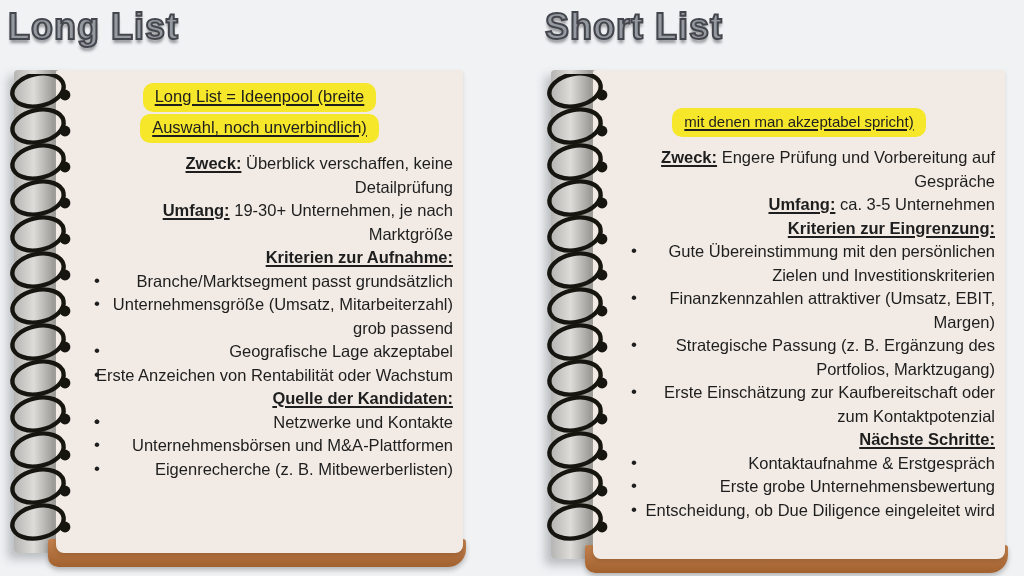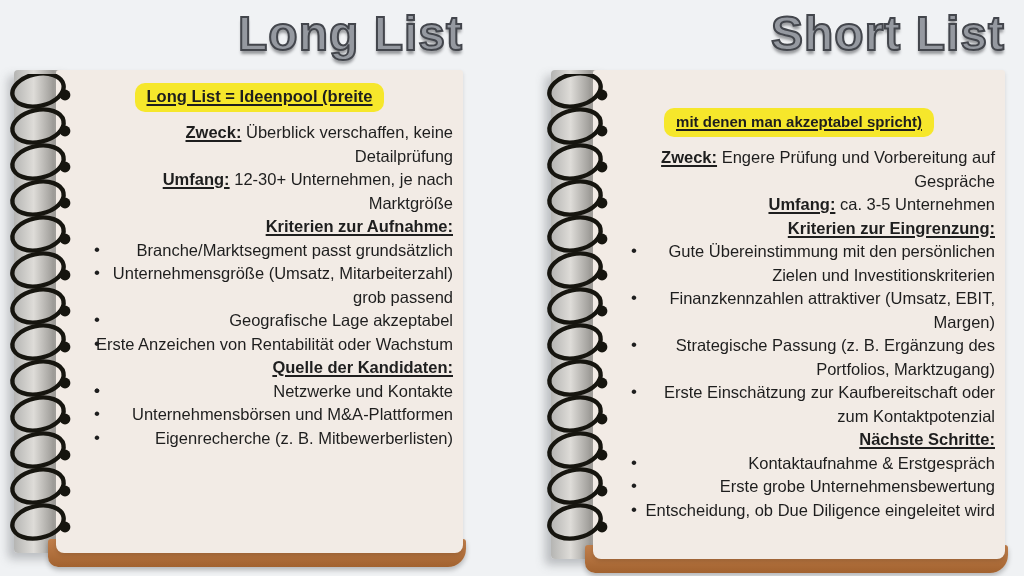--- a/index.html
+++ b/index.html
@@ -3,22 +3,22 @@
 <meta charset="utf-8">
 <style>
   html,body{margin:0;padding:0;}
   body{
     width:1024px;height:576px;position:relative;overflow:hidden;
     background:#f0f2f4;
     font-family:"Liberation Sans","DejaVu Sans",sans-serif;
     color:#1e1e1e;
   }
   .panel-title{
-    position:absolute;top:6px;margin:0;text-align:right;
-    font-size:48px;font-weight:800;letter-spacing:1px;
+    position:absolute;top:6px;margin:0;text-align:left;
+    font-size:36px;font-weight:800;letter-spacing:1px;
     color:#9599a0;
     -webkit-text-stroke:2px #43464c;
     text-shadow:0 4px 3px rgba(40,42,46,.45);
   }
   #title-long{left:8px;width:455px;}
   #title-short{left:545px;width:460px;}
 
   .notebook{position:absolute;top:70px;}
   #nb-long{left:8px;width:455px;height:497px;}
   #nb-short{left:545px;width:460px;height:503px;}
@@ -44,21 +44,21 @@
   .coil{position:absolute;left:0;top:4px;z-index:4;}
 
   .headline{
     text-align:center;margin:12px 4px 6px;line-height:27px;font-size:16.5px;
   }
   #nb-short .headline{font-size:15px;margin-top:10px;}
   .hl-line{
     display:inline-block;white-space:nowrap;
     background:#f6e72b;
     padding:0 12px 2px;border-radius:10px;
-    font-weight:700;
+    font-weight:400;
     text-decoration:underline;text-decoration-thickness:2px;text-underline-offset:2px;
     margin:1px 0;
   }
   .content{
     padding:2px 10px 0 36px;
     font-size:16.5px;line-height:23.5px;text-align:right;
   }
   .content p{margin:0;position:relative;}
   .kv-label,.sec-header{font-weight:700;text-decoration:underline;text-decoration-thickness:1.5px;text-underline-offset:2px;}
   .bullet .dot{
@@ -80,24 +80,25 @@
 
 <h1 class="panel-title" id="title-long">Long List</h1>
 <h1 class="panel-title" id="title-short">Short List</h1>
 
 <section class="notebook" id="nb-long">
   <div class="page-edges"></div>
   <div class="backboard"></div>
   <div class="paper">
     <div class="headline">
       <span class="hl-line">Long List = Ideenpool (breite</span><br>
+      <span class="hl-line">Auswahl, noch unverbindlich)</span>
     </div>
     <div class="content">
       <p class="kv"><span class="kv-label">Zweck:</span> <span>Überblick verschaffen, keine Detailprüfung</span></p>
-      <p class="kv"><span class="kv-label">Umfang:</span> <span>12-30+ Unternehmen, je nach Marktgröße</span></p>
+      <p class="kv"><span class="kv-label">Umfang:</span> <span>19-30+ Unternehmen, je nach Marktgröße</span></p>
       <p class="sec-header">Kriterien zur Aufnahme:</p>
       <p class="bullet"><span class="dot">•</span><span>Branche/Marktsegment passt grundsätzlich</span></p>
       <p class="bullet"><span class="dot">•</span><span>Unternehmensgröße (Umsatz, Mitarbeiterzahl) grob passend</span></p>
       <p class="bullet"><span class="dot">•</span><span>Geografische Lage akzeptabel</span></p>
       <p class="bullet"><span class="dot">•</span><span>Erste Anzeichen von Rentabilität oder Wachstum</span></p>
       <p class="sec-header">Quelle der Kandidaten:</p>
       <p class="bullet"><span class="dot">•</span></p>
       <p class="bullet"><span class="dot">•</span><span>Netzwerke und Kontakte</span></p>
       <p class="bullet"><span class="dot">•</span><span>Unternehmensbörsen und M&amp;A-Plattformen</span></p>
       <p class="bullet"><span class="dot">•</span><span>Eigenrecherche (z. B. Mitbewerberlisten)</span></p>

